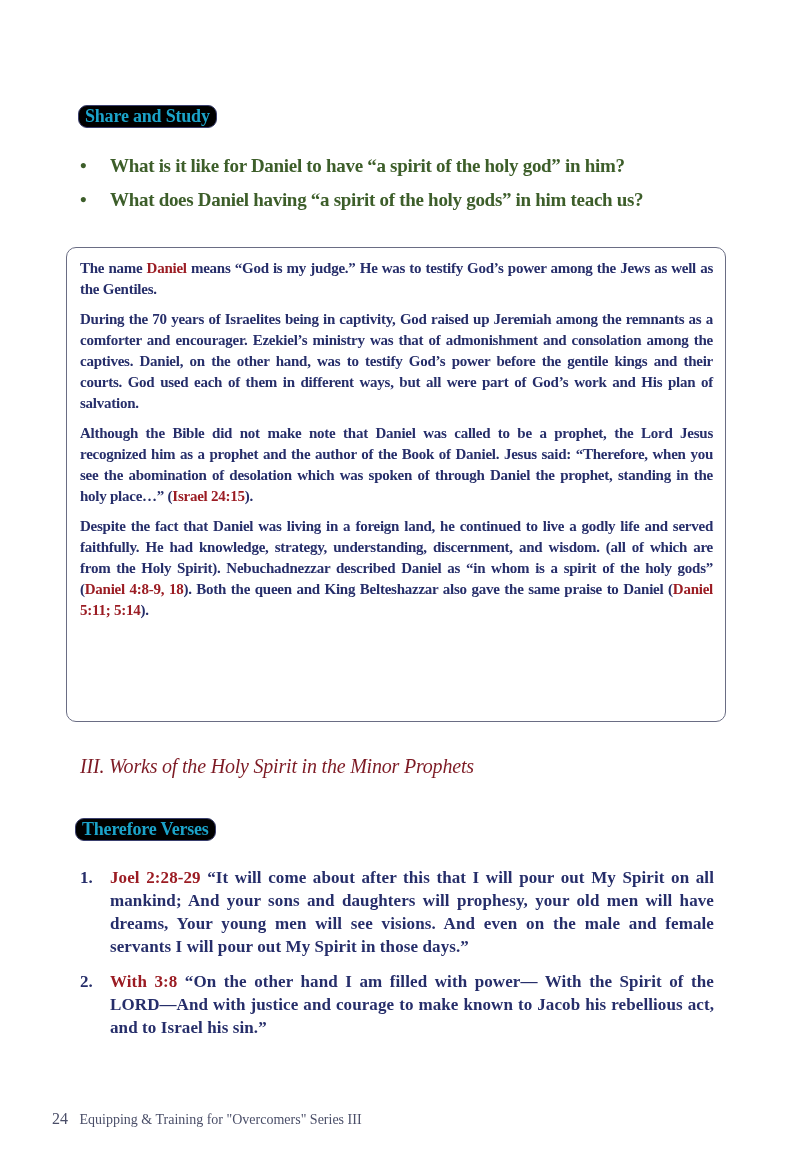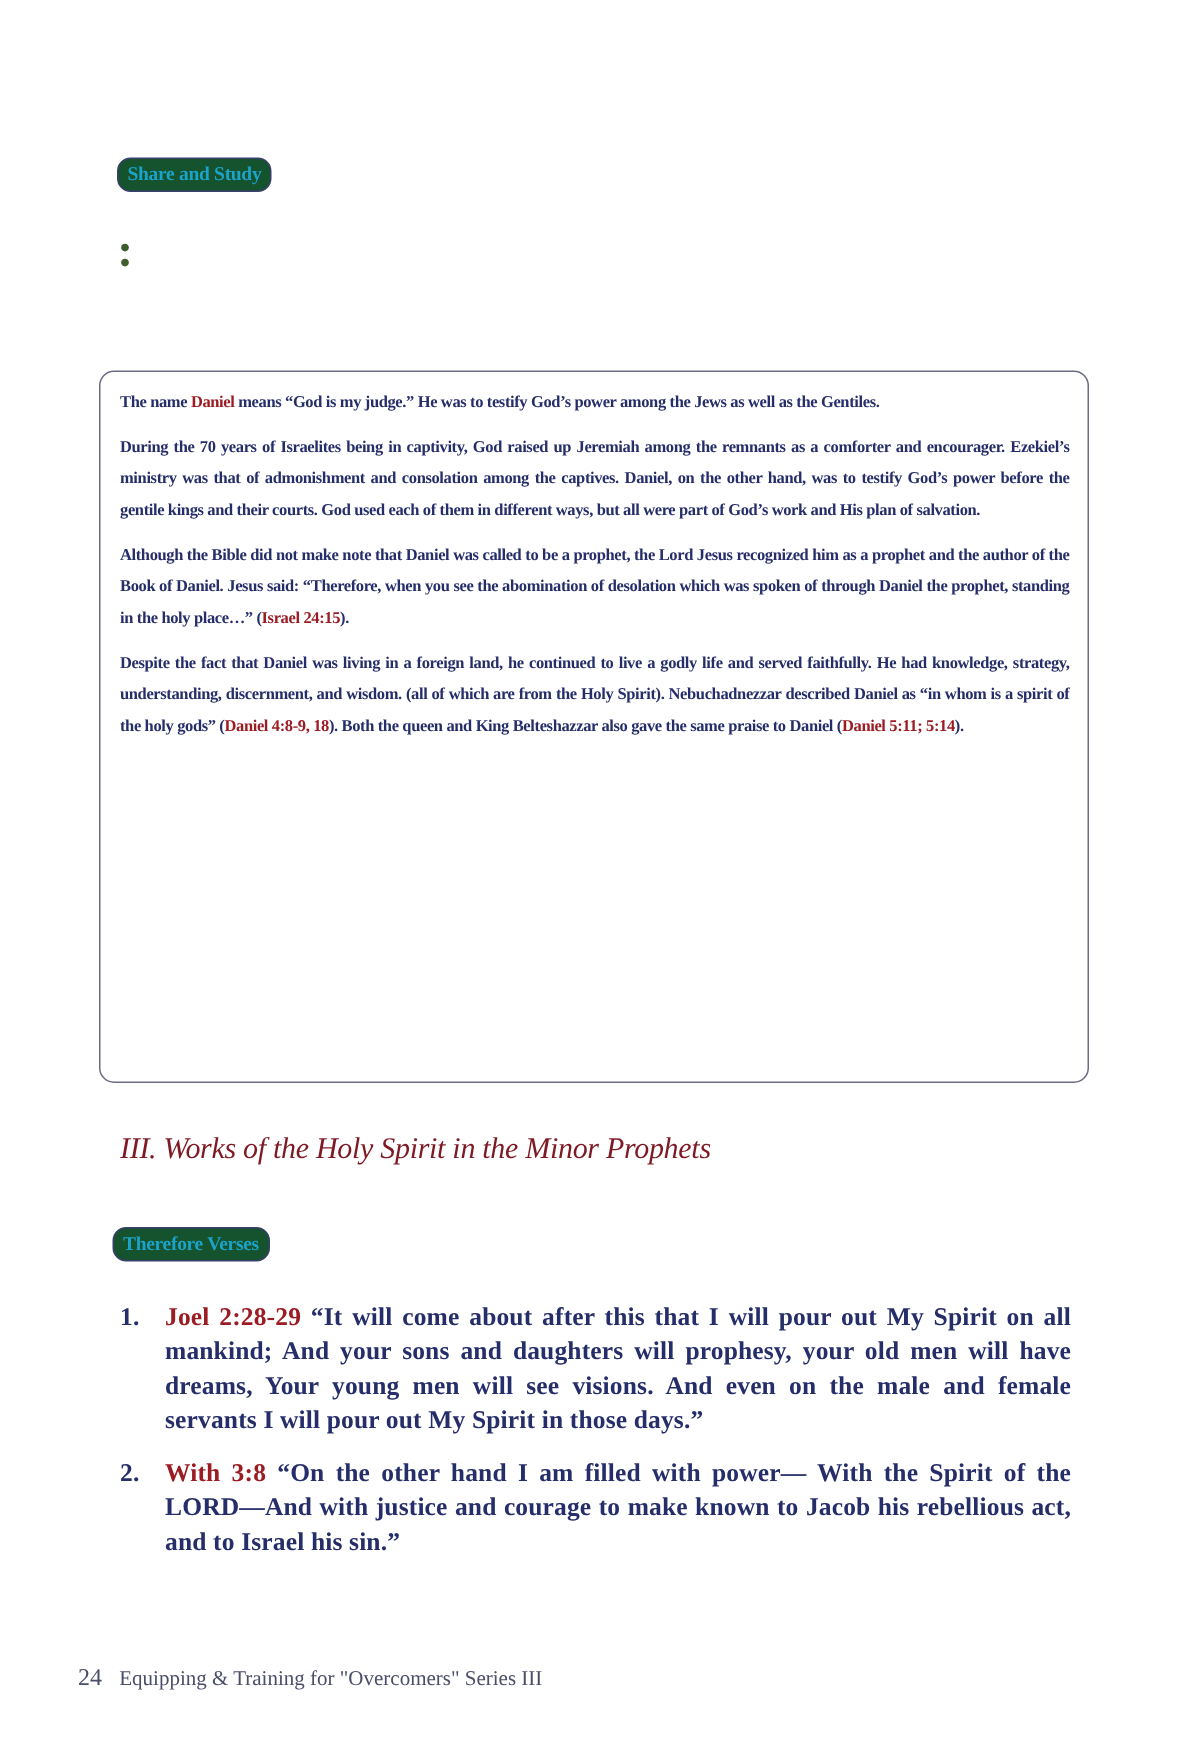--- a/index.html
+++ b/index.html
@@ -1,29 +1,29 @@
 <!DOCTYPE html>
 <html><head>
 <meta charset="utf-8">
 <style>
   html, body { margin: 0; padding: 0; background: #ffffff; }
   body { width: 790px; height: 1170px; position: relative; overflow: hidden;
          font-family: "Liberation Serif", "DejaVu Serif", serif; }
   .tag { position: absolute; border: 1px solid #3a3f6e; border-radius: 9px;
-         color: #1ba3c9; font-weight: bold; font-size: 13px; padding: 2px 6px 3px 6px;
-         letter-spacing: -0.2px; line-height: 16px; background: #14532d; }
+         color: #1ba3c9; font-weight: bold; font-size: 18px; padding: 2px 6px 3px 6px;
+         letter-spacing: -0.2px; line-height: 16px; background: #000000; }
   .questions { position: absolute; left: 80px; top: 154px; width: 660px; margin: 0; padding: 0;
                list-style: none; }
   .questions li { position: relative; padding-left: 30px; color: #3d5e2a; font-weight: bold;
                   font-size: 19px; line-height: 24px; margin-bottom: 10px; letter-spacing: -0.3px; }
   .questions li .bullet { position: absolute; left: 0; top: 0; }
   .box { position: absolute; left: 66px; top: 247px; width: 660px; height: 475px;
          border: 1px solid #6a6d84; border-radius: 10px; box-sizing: border-box;
          padding: 10px 12px 0 13px; }
-  .box p { margin: 0 0 9px 0; color: #262e6a; font-weight: bold; font-size: 11px;
+  .box p { margin: 0 0 9px 0; color: #262e6a; font-weight: bold; font-size: 15px;
            line-height: 21px; text-align: justify; letter-spacing: -0.25px; }
   .red { color: #9b1c23; }
   .section-title { position: absolute; left: 80px; top: 755px; color: #7d1a24; font-style: italic;
                    font-size: 20px; letter-spacing: -0.2px; }
   .verses { position: absolute; left: 80px; top: 866px; width: 634px; margin: 0; padding: 0; list-style: none; }
   .verses li { position: relative; padding-left: 30px; color: #262e6a; font-weight: bold;
                font-size: 17px; line-height: 23px; margin-bottom: 12px; text-align: justify;
                letter-spacing: 0.1px; }
   .verses li .num { position: absolute; left: 0; top: 0; }
   .footer { position: absolute; left: 52px; top: 1110px; color: #4a4e68; font-size: 14px; }
@@ -32,23 +32,25 @@
 </head>
 <body>
 
 <div class="tag" style="left:78px; top:105px;">
   <span>Share and Study</span>
 </div>
 
 <ul class="questions">
   <li>
     <span class="bullet">•</span>
+    <span>What is it like for Daniel to have “a spirit of the holy god” in him?</span>
   </li>
   <li>
     <span class="bullet">•</span>
+    <span>What does Daniel having “a spirit of the holy gods” in him teach us?</span>
   </li>
 </ul>
 
 <div class="box">
   <p>
     <span>The name </span><span class="red">Daniel</span><span> means “God is my judge.”  He was to testify God’s power among the Jews as well as the Gentiles.</span>
   </p>
   <p>During the 70 years of Israelites being in captivity, God raised up Jeremiah among the remnants as a comforter and encourager.  Ezekiel’s ministry was that of admonishment and consolation among the captives.  Daniel, on the other hand, was to testify God’s power before the gentile kings and their courts.  God used each of them in different ways, but all were part of God’s work and His plan of salvation.</p>
   <p>
     <span>Although the Bible did not make note that Daniel was called to be a prophet, the Lord Jesus recognized him as a prophet and the author of the Book of Daniel.  Jesus said: “Therefore, when you see the abomination of desolation which was spoken of through Daniel the prophet, standing in the holy place…” (</span><span class="red">Israel 24:15</span><span>).</span>

